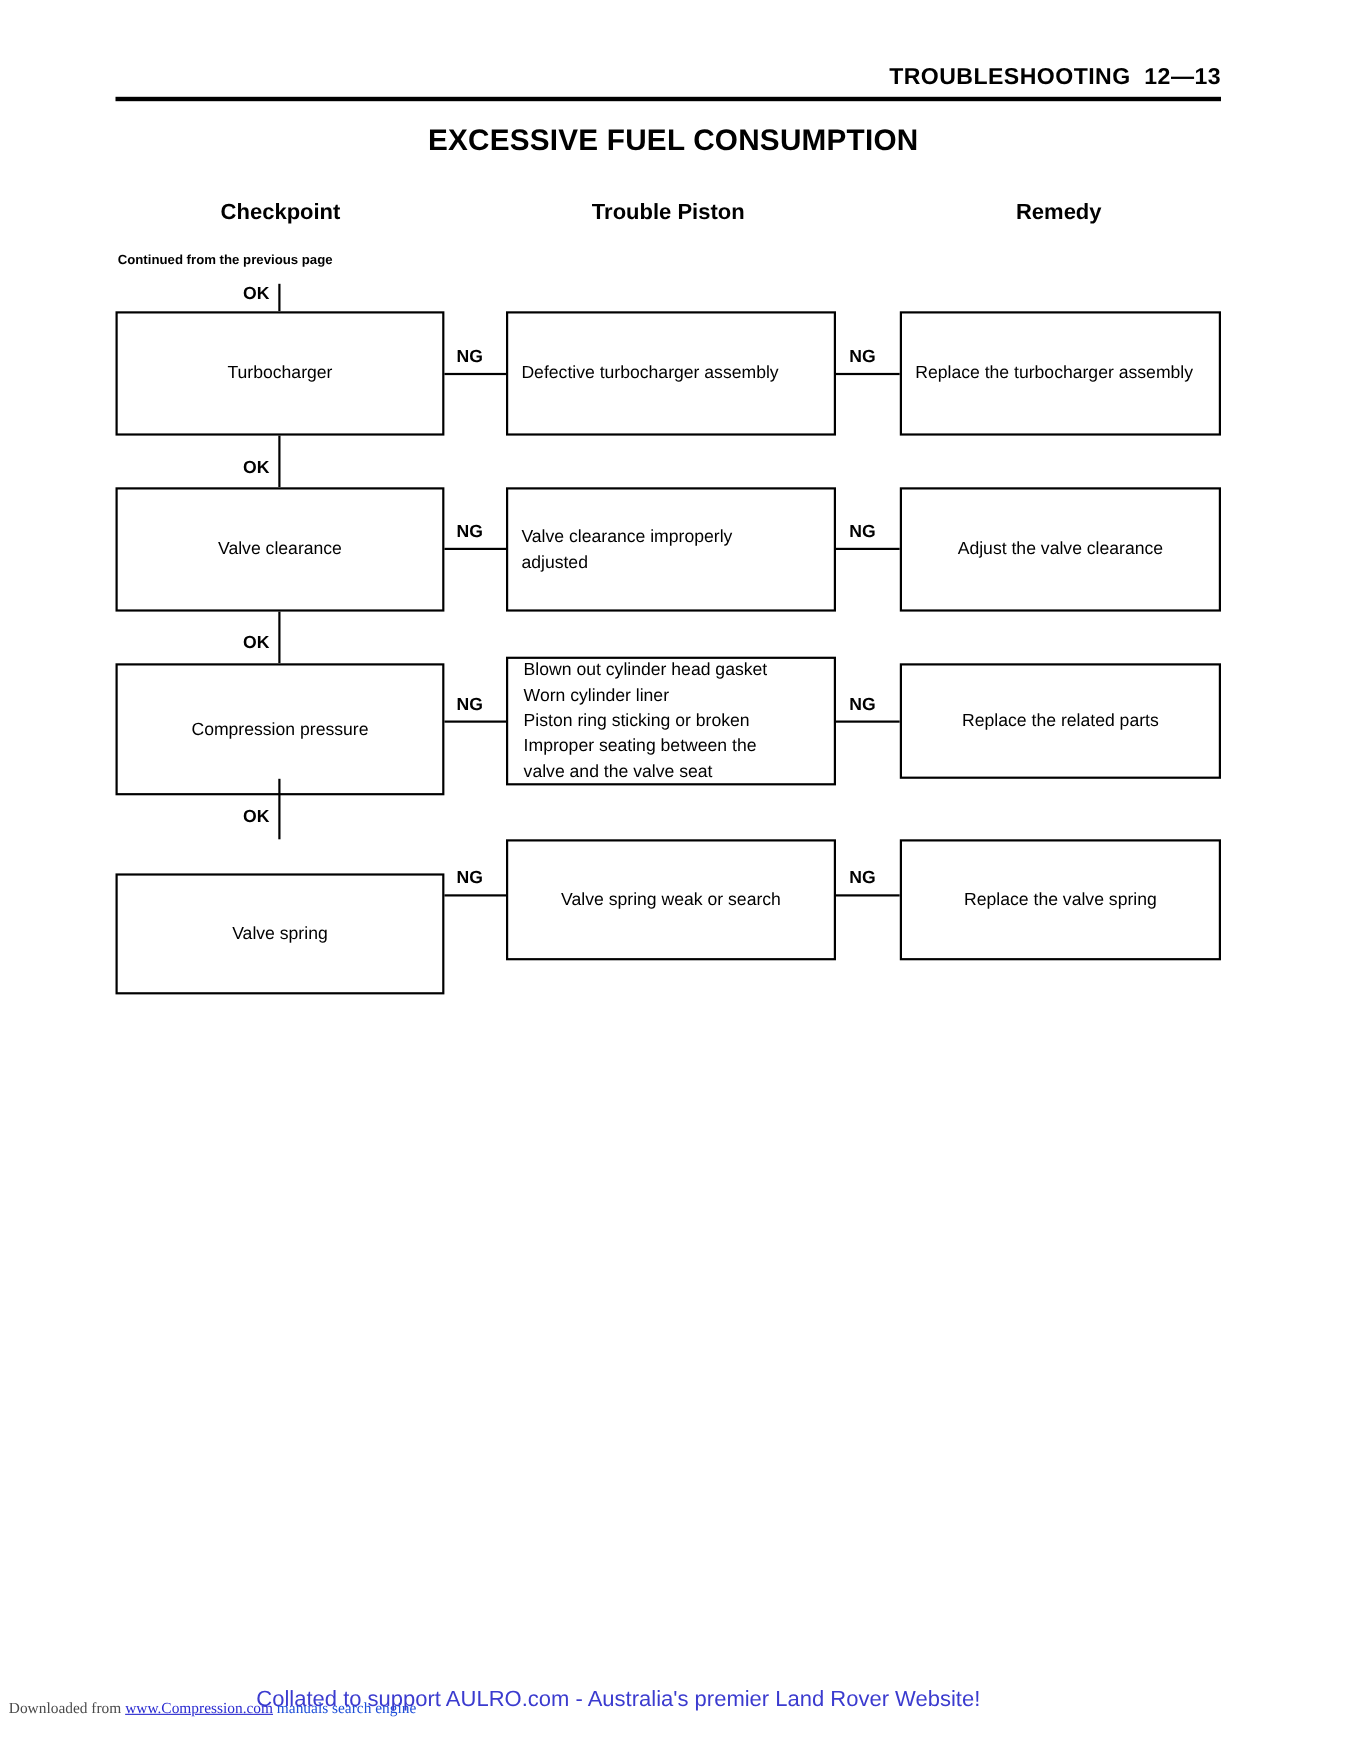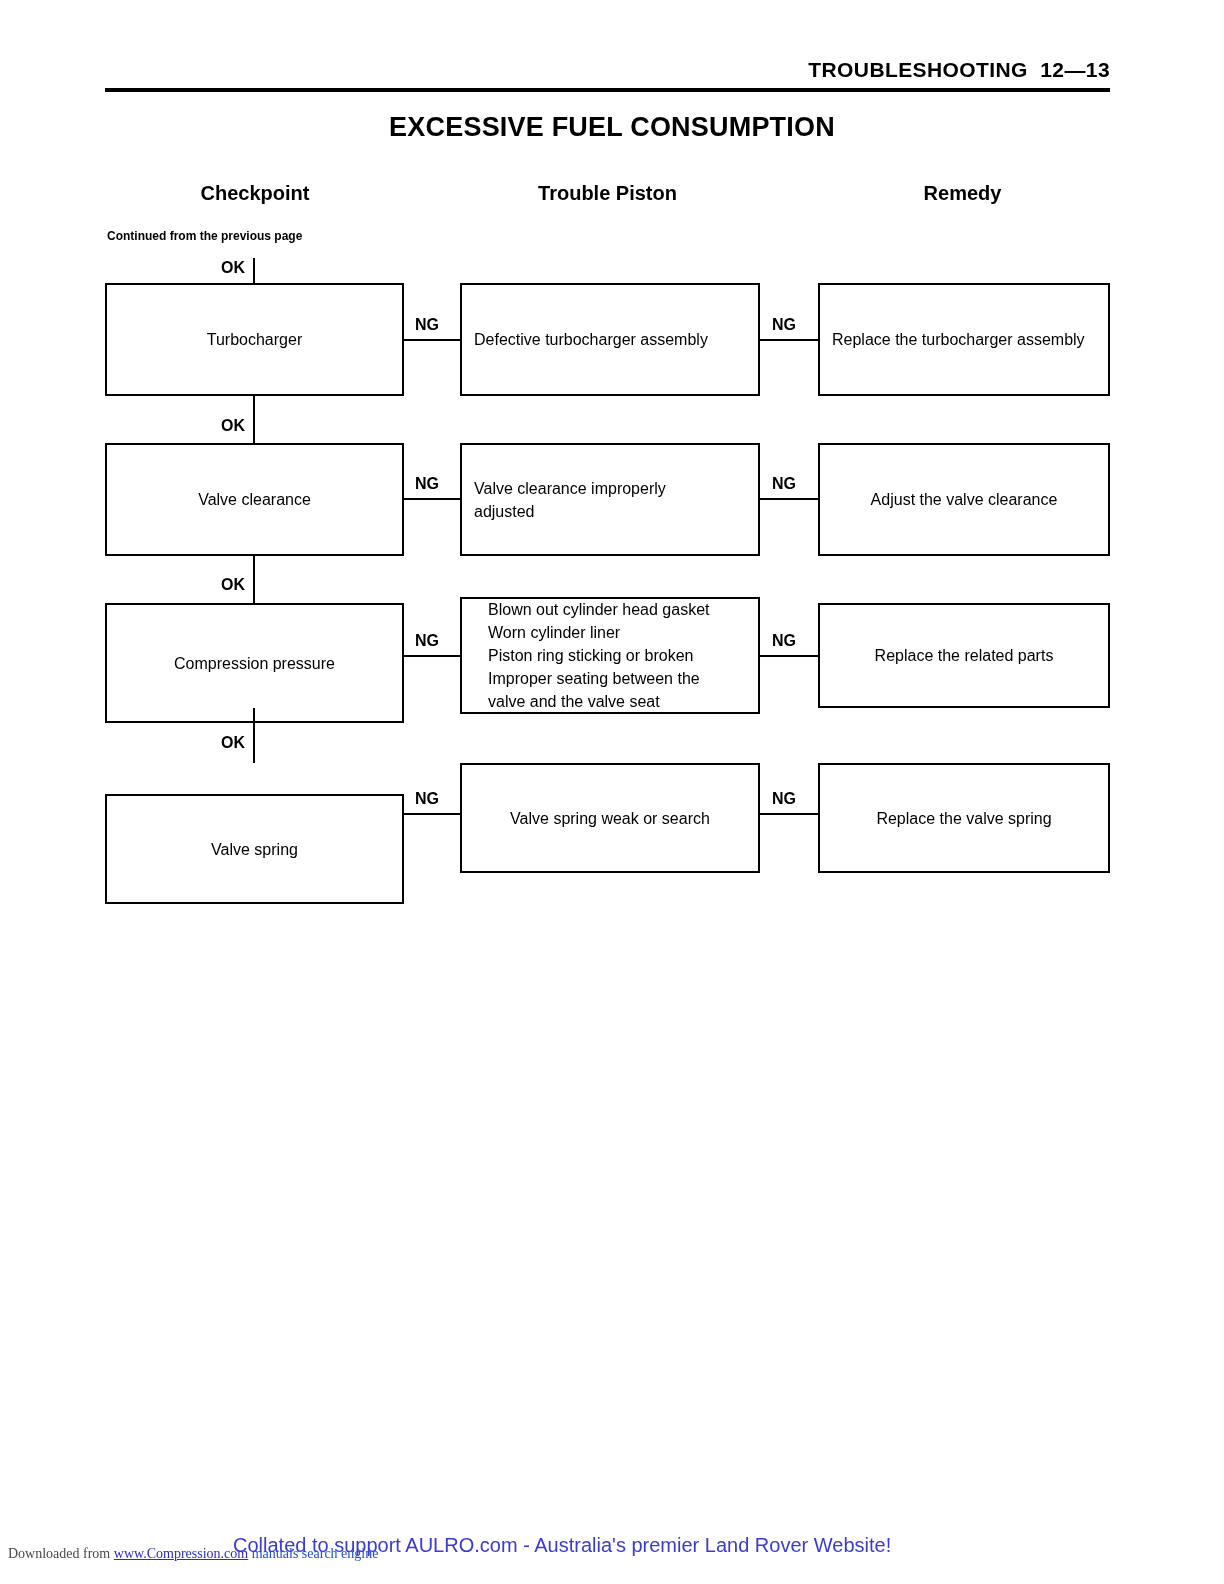--- a/index.html
+++ b/index.html
@@ -206,21 +206,21 @@
 <div class="conn-v" style="left:253px; top:556px; height:47px;"></div>
 <div class="lbl-ok" style="left:193px; top:576px; width:52px;">OK</div>
 
 <div class="fc-box centered" style="left:105px; top:603px; width:299px; height:120px;">
   <span class="fc-text">Compression pressure</span>
 </div>
 <div class="conn-h" style="left:404px; top:655px; width:56px;"></div>
 <div class="lbl-ng" style="left:415px; top:632px;">NG</div>
 
 <div class="fc-box listbox" style="left:460px; top:597px; width:300px; height:117px;">
-  <span class="fc-text" style="white-space:pre-line;margin-left:12px;">Blown out cylinder head gasket
+  <span class="fc-text" style="white-space:pre-line;">Blown out cylinder head gasket
 Worn cylinder liner
 Piston ring sticking or broken
 Improper seating between the
 valve and the valve seat</span>
 </div>
 <div class="conn-h" style="left:760px; top:655px; width:58px;"></div>
 <div class="lbl-ng" style="left:772px; top:632px;">NG</div>
 
 <div class="fc-box centered" style="left:818px; top:603px; width:292px; height:105px;">
   <span class="fc-text">Replace the related parts</span>

